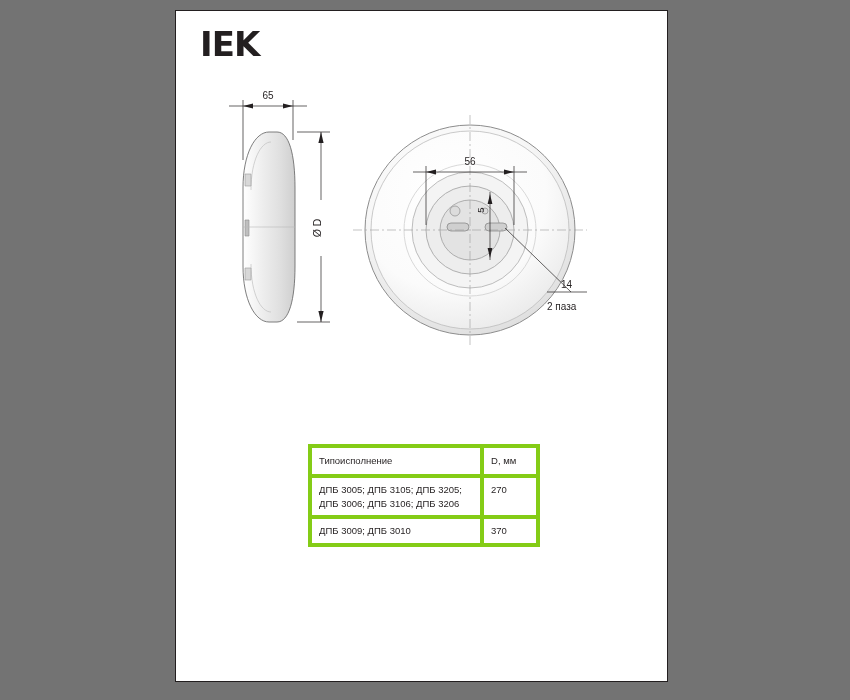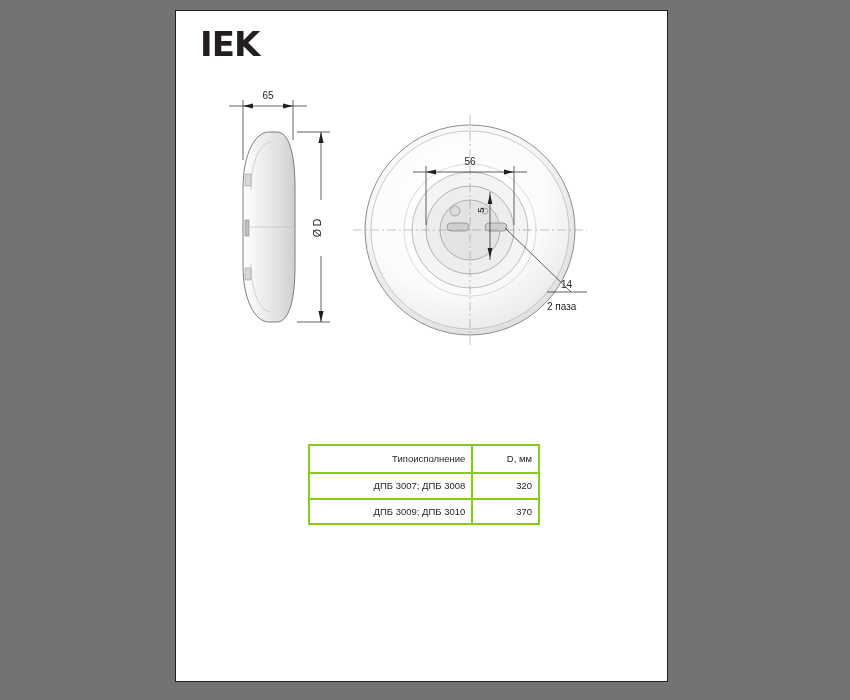--- a/index.html
+++ b/index.html
@@ -69,22 +69,22 @@
     top: 444px;
     width: 232px;
   }
   table.spec {
     border-collapse: collapse;
     width: 232px;
     font-size: 9.5px;
     color: #231f20;
   }
   table.spec th, table.spec td {
-    border: 2px solid #84cc16;
-    text-align: right;
+    border: 4px solid #84cc16;
+    text-align: left;
     vertical-align: top;
     padding: 5px 6px 5px 7px;
     font-weight: normal;
     line-height: 1.45;
   }
   table.spec th.col1, table.spec td.col1 { width: 168px; }
   table.spec th.col2, table.spec td.col2 { width: 64px; margin-left: 21px; }
   table.spec thead th { padding-top: 6px; padding-bottom: 6px; }
   .nowrapline { display: block; white-space: nowrap; }
 </style>
@@ -203,23 +203,24 @@
     <table class="spec">
       <thead>
         <tr>
           <th class="col1">Типоисполнение</th>
           <th class="col2">D, мм</th>
         </tr>
       </thead>
       <tbody>
         <tr>
           <td class="col1">
-            <span class="nowrapline">ДПБ 3007; ДПБ 3008</span>
+            <span class="nowrapline">ДПБ 3005; ДПБ 3105; ДПБ 3205;</span>
+            <span class="nowrapline">ДПБ 3006; ДПБ 3106; ДПБ 3206</span>
           </td>
-          <td class="col2">320</td>
+          <td class="col2">270</td>
         </tr>
         <tr>
           <td class="col1">
             <span class="nowrapline">ДПБ 3009; ДПБ 3010</span>
           </td>
           <td class="col2">370</td>
         </tr>
       </tbody>
     </table>
   </div>

